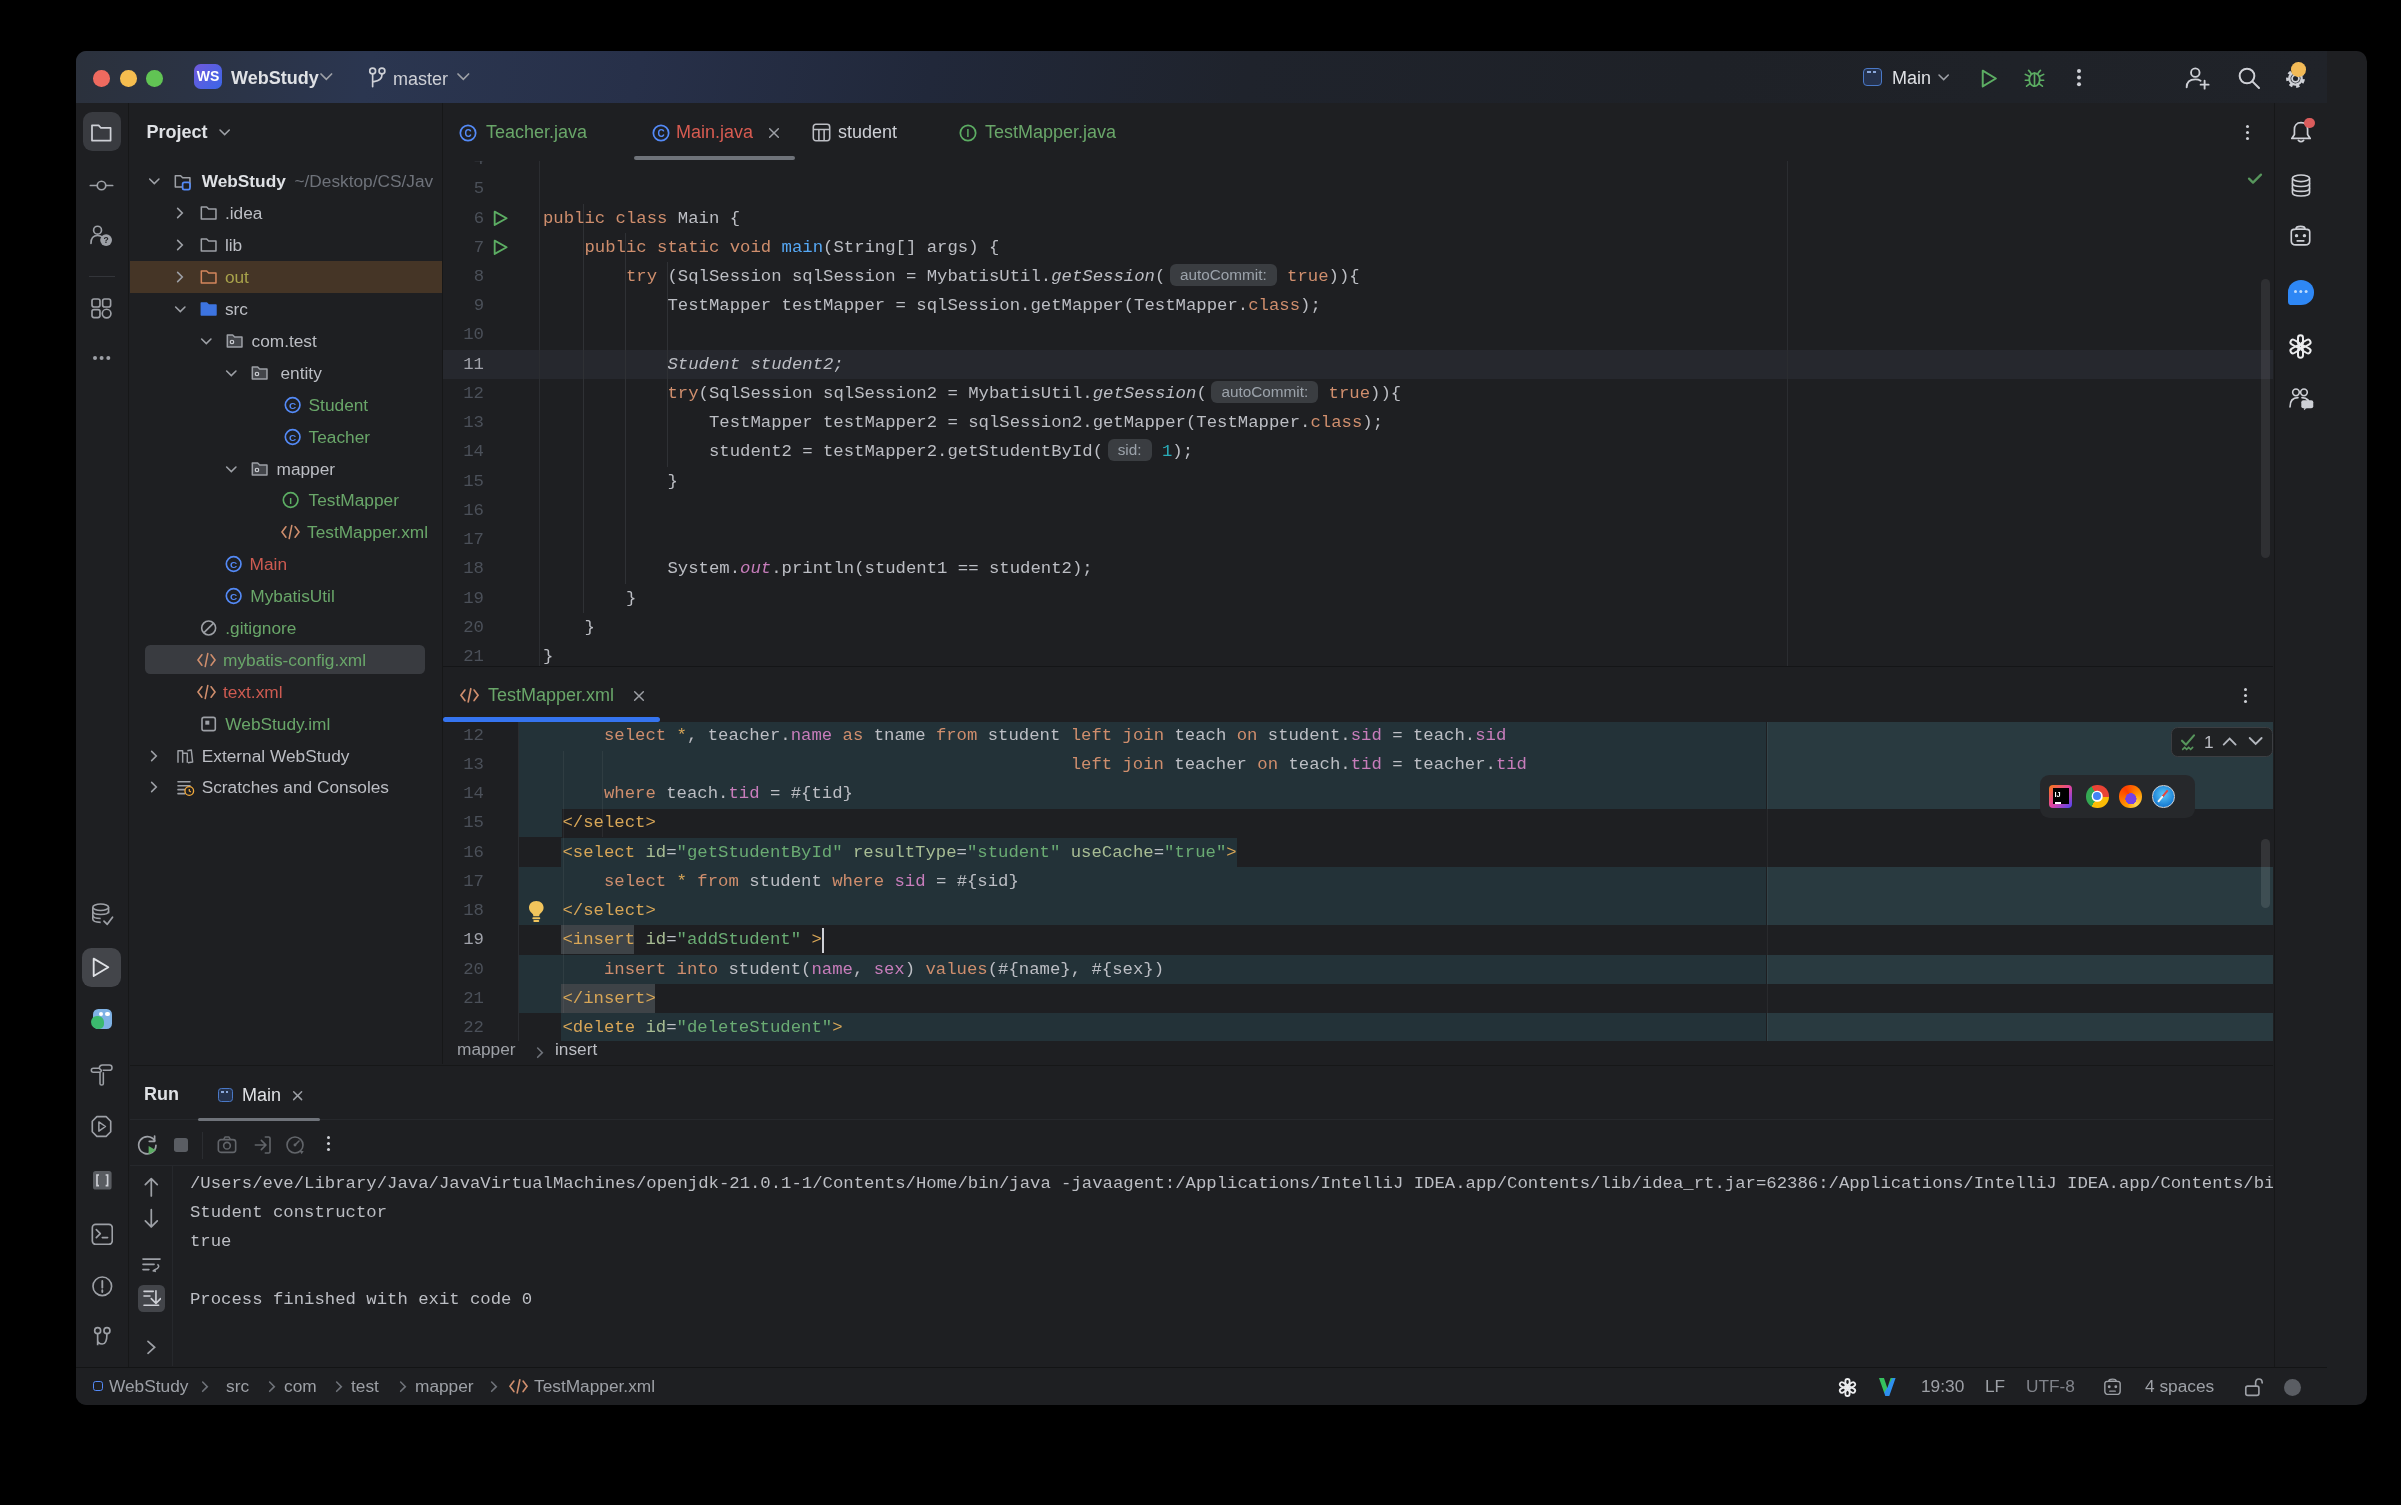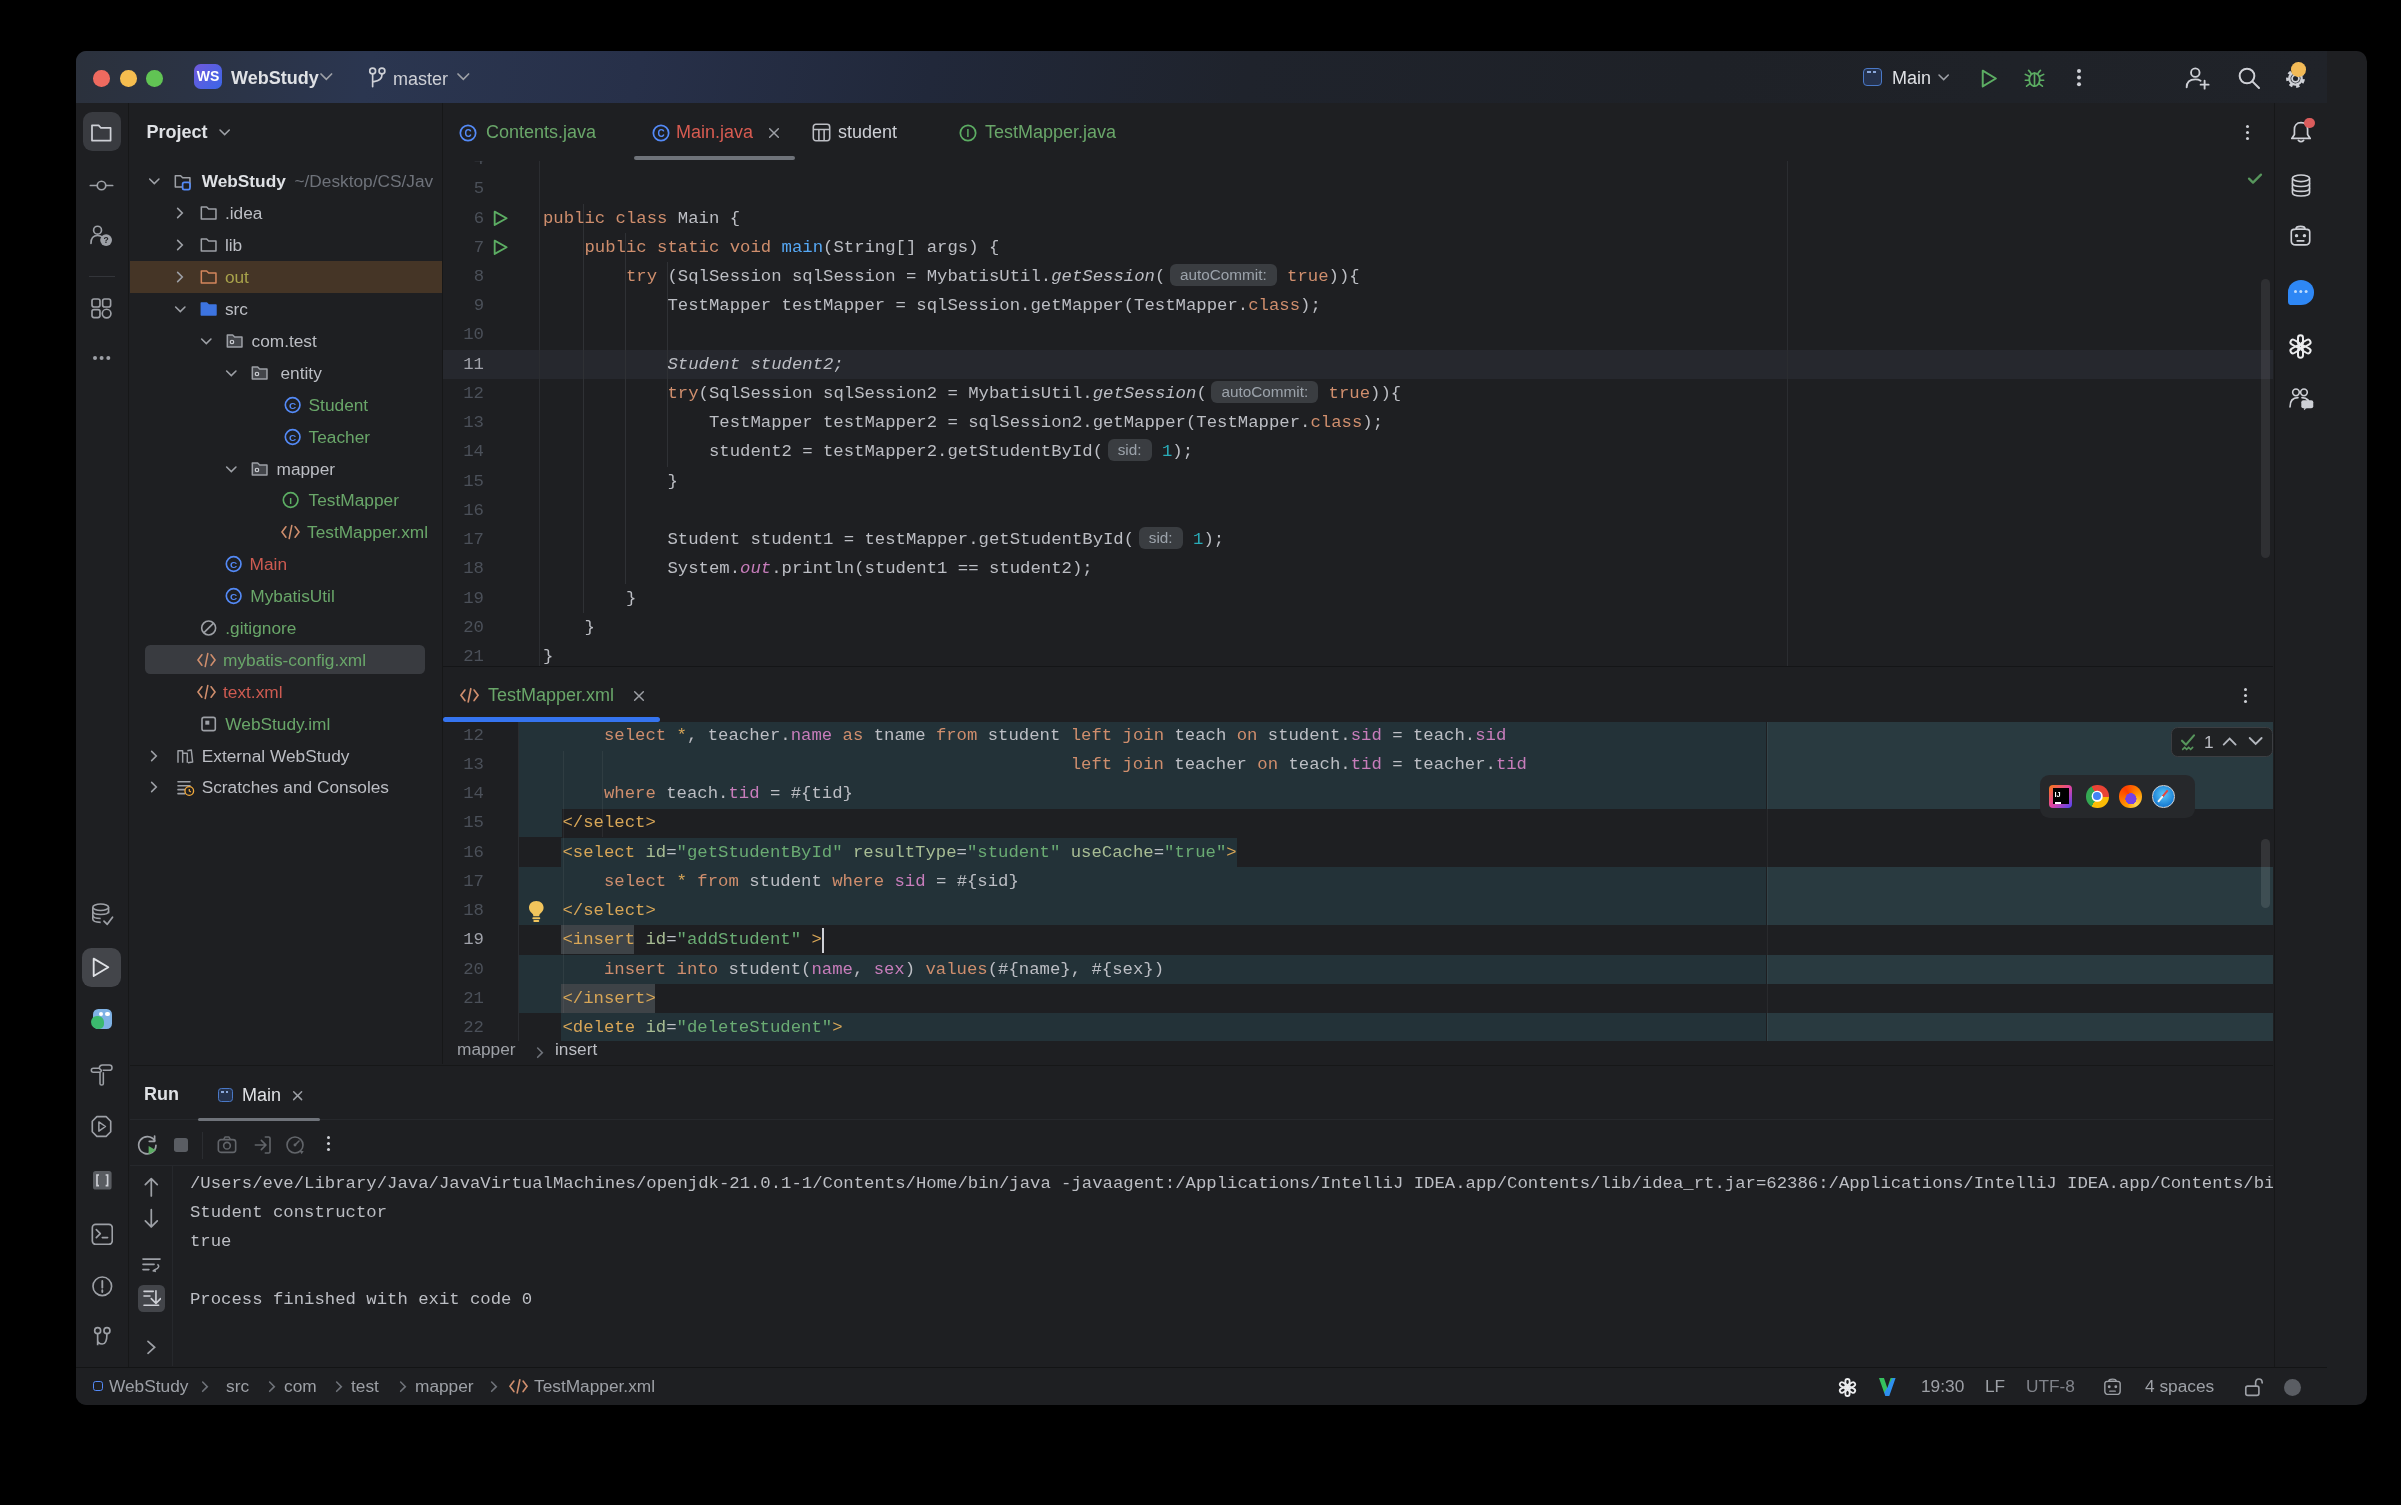--- a/index.html
+++ b/index.html
@@ -384,21 +384,21 @@
         </div>
 </div>
 
 <div class="a" id="editorzone" style="left:367px;top:52px;width:1830px;height:961px;background:#1E1F22;overflow:hidden;">
 
   <div class="a" style="left:0;top:0;width:1830px;height:58px;">
     <svg class="a" style="left:16px;top:20.6px;" width="18" height="18" viewBox="0 0 27 27">
             <circle cx="13.5" cy="13.5" r="11.5" stroke="#548AF7" stroke-width="2.6" fill="none"></circle>
             <text x="13.5" y="19" text-anchor="middle" font-family="Liberation Sans" font-size="15" font-weight="bold" fill="#548AF7">C</text>
           </svg>
-    <div class="a grn" style="left:43px;top:19px;font-size:18px;">Contents.java</div>
+    <div class="a grn" style="left:43px;top:19px;font-size:18px;">Teacher.java</div>
     <svg class="a" style="left:209px;top:20.6px;" width="18" height="18" viewBox="0 0 27 27">
             <circle cx="13.5" cy="13.5" r="11.5" stroke="#548AF7" stroke-width="2.6" fill="none"></circle>
             <text x="13.5" y="19" text-anchor="middle" font-family="Liberation Sans" font-size="15" font-weight="bold" fill="#548AF7">C</text>
           </svg>
     <div class="a" style="left:233px;top:19px;font-size:18px;color:#D75B51;">Main.java</div>
     <svg class="a" style="left:324px;top:23px;" width="14" height="14" viewBox="0 0 21 21">
             <path d="M4 4 L17 17 M17 4 L4 17" stroke="#9DA0A6" stroke-width="2.2" stroke-linecap="round"></path>
           </svg>
     <svg class="a" style="left:369px;top:20px;" width="19" height="19" viewBox="0 0 29 29">
             <rect x="2" y="2" width="25" height="25" rx="4" stroke="#BCBEC4" stroke-width="2.4" fill="none"></rect>
@@ -450,21 +450,20 @@
 
     <div class="mono cl" style="top:43px;"><span class="kw">public class</span> Main {</div>
     <div class="mono cl" style="top:72px;">    <span class="kw">public static void</span> <span class="mth">main</span>(String[] args) {</div>
     <div class="mono cl" style="top:130px;">            TestMapper testMapper = sqlSession.getMapper(TestMapper.<span class="kw">class</span>);</div>
     <div class="mono cl" style="top:101px;">        <span class="kw">try</span> (SqlSession sqlSession = MybatisUtil.<i>getSession</i>(<span class="pill">autoCommit:</span> <span class="kw">true</span>)){</div>
     <div class="mono cl" style="top:189px;font-style:italic;">            Student student2;</div>
     <div class="mono cl" style="top:218px;">            <span class="kw">try</span>(SqlSession sqlSession2 = MybatisUtil.<i>getSession</i>(<span class="pill">autoCommit:</span> <span class="kw">true</span>)){</div>
     <div class="mono cl" style="top:247px;">                TestMapper testMapper2 = sqlSession2.getMapper(TestMapper.<span class="kw">class</span>);</div>
     <div class="mono cl" style="top:276px;">                student2 = testMapper2.getStudentById(<span class="pill">sid:</span> <span class="num">1</span>);</div>
     <div class="mono cl" style="top:306px;">            }</div>
-    <div class="mono cl" style="top:364px;">            Student student1 = testMapper.getStudentById(<span class="pill">sid:</span> <span class="num">1</span>);</div>
     <div class="mono cl" style="top:393px;">            System.<span class="fld">out</span>.println(student1 == student2);</div>
     <div class="mono cl" style="top:423px;">        }</div>
     <div class="mono cl" style="top:452px;">    }</div>
     <div class="mono cl" style="top:481px;">}</div>
     <svg class="a" style="left:1804px;top:10.6px;" width="16" height="13.3" viewBox="0 0 24 20">
             <path d="M3 10 L9 16 L21 4" stroke="#57965C" stroke-width="3.4" fill="none" stroke-linecap="round" stroke-linejoin="round"></path>
           </svg>
     <div class="a" style="left:1818px;top:118px;width:9.3px;height:279px;border-radius:4.7px;background:rgba(255,255,255,0.08);"></div>
   </div>
 

